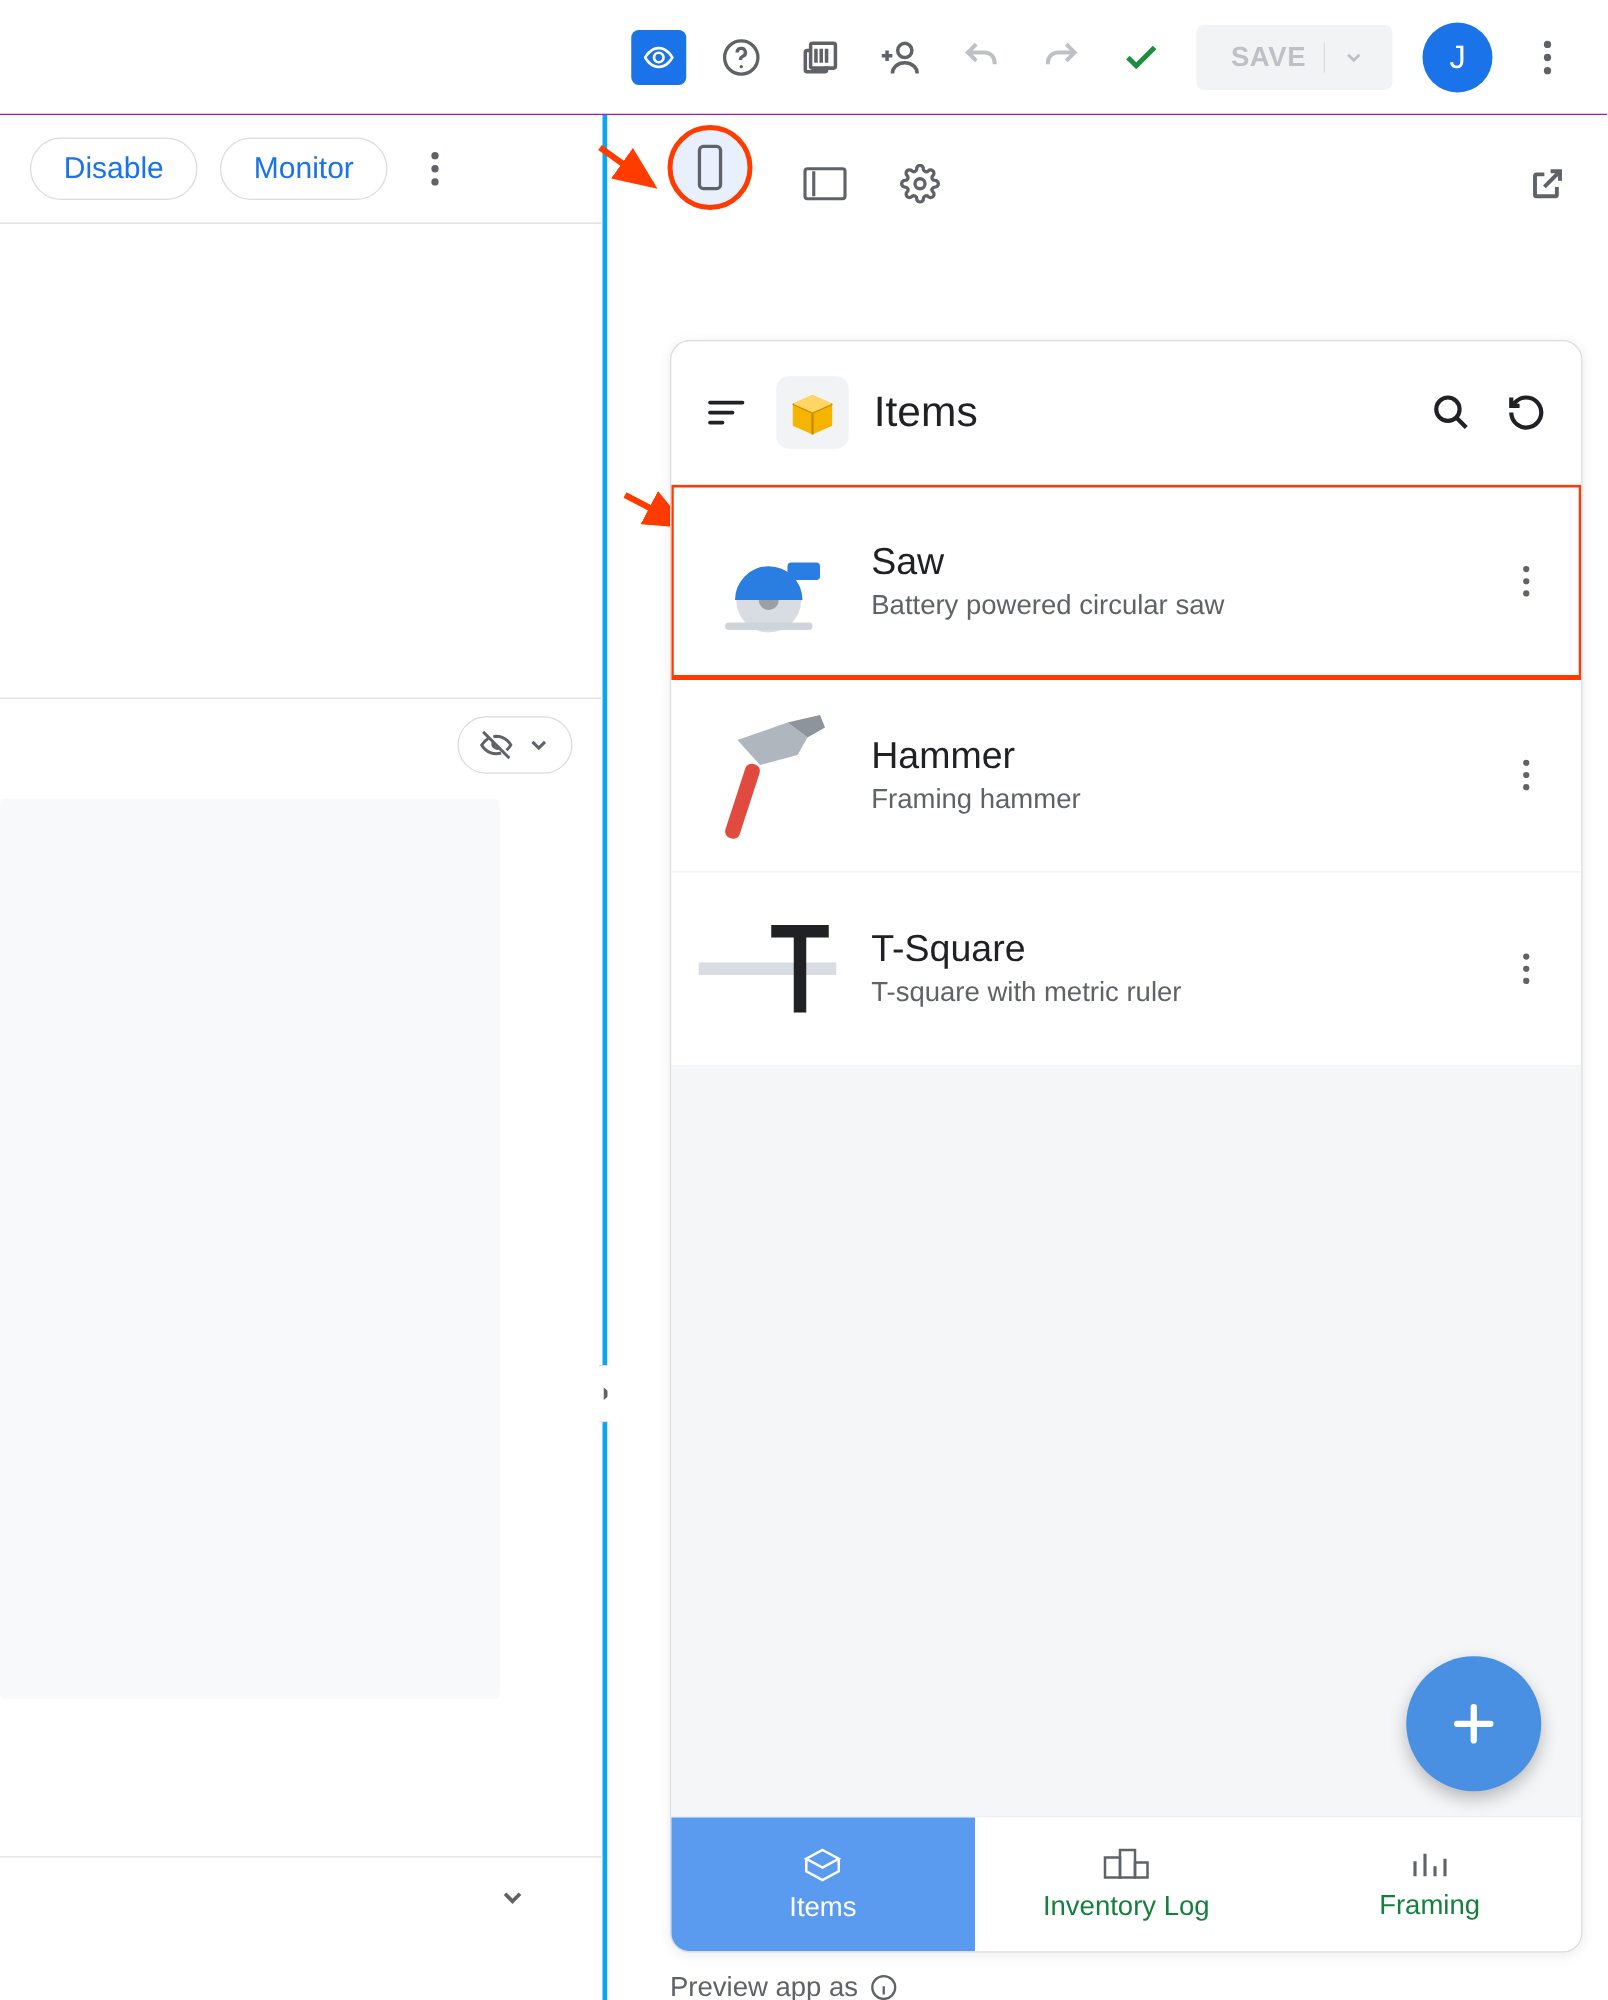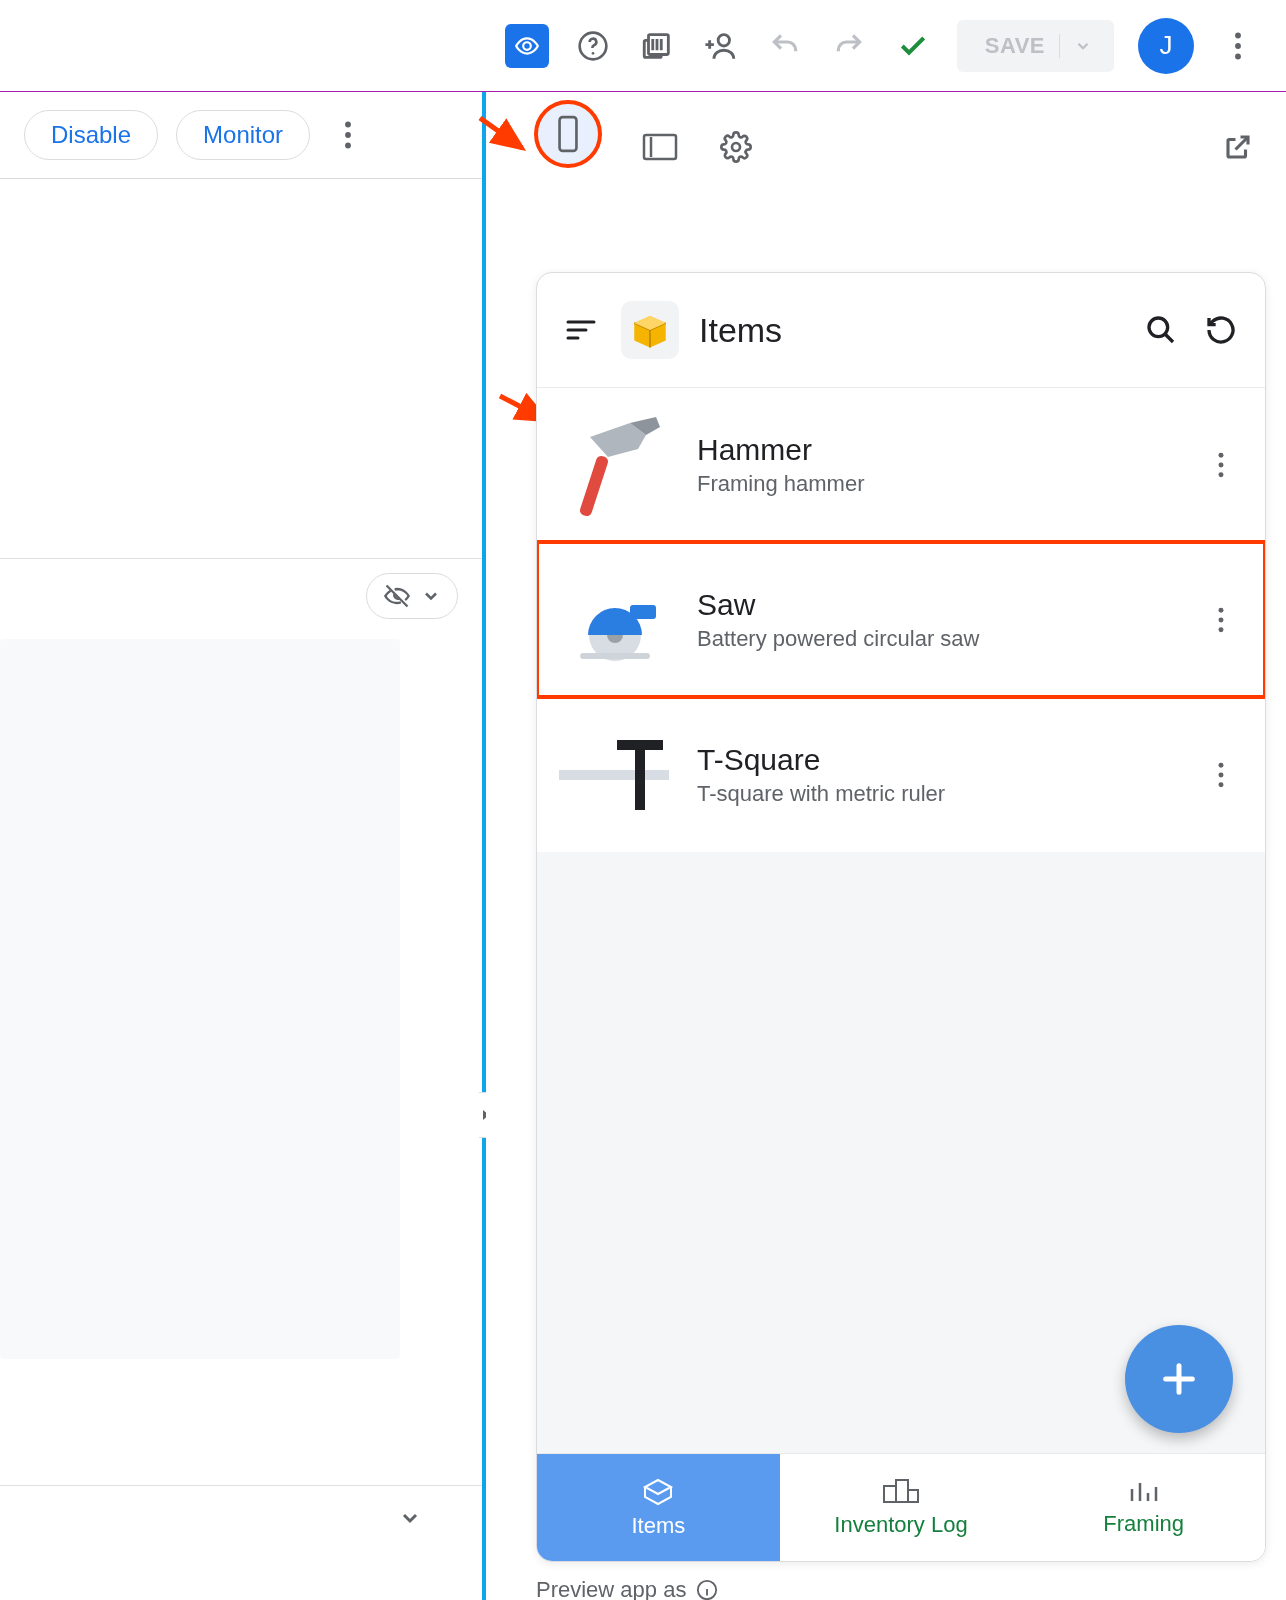--- a/index.html
+++ b/index.html
@@ -348,41 +348,20 @@
       <div class="tool-icon">
         <svg width="32" height="32" viewBox="0 0 24 24" fill="none" stroke="#202124" stroke-width="2.5">
           <path d="M3 12a9 9 0 1 0 3-6.7L3 8"></path>
             <path d="M3 3v5h5"></path>
         </svg>
       </div>
     </div>
 
     <div class="list">
       <div class="items-wrap">
-      <div class="row">
-        <div class="thumb">
-          <svg width="110" height="120" viewBox="0 0 110 120">
-            <rect x="28" y="50" width="12" height="62" rx="5" transform="rotate(18 34 81)" fill="#e04a3f"></rect>
-            <path d="M30 32 L70 18 L86 30 L78 44 L48 52 Z" fill="#b0b6bd"></path>
-            <path d="M70 18 L96 12 L100 22 L86 30 Z" fill="#8e949b"></path>
-          </svg>
-        </div>
-        <div class="txt">
-          <div class="t1">Hammer</div>
-          <div class="t2">Framing hammer</div>
-        </div>
-        <div class="more tool-icon">
-          <svg width="8" height="26" viewBox="0 0 6 24" fill="#5f6368">
-            <circle cx="3" cy="3" r="2.3"></circle>
-                <circle cx="3" cy="12" r="2.3"></circle>
-                <circle cx="3" cy="21" r="2.3"></circle>
-          </svg>
-        </div>
-      </div>
-
       <div class="row hl">
         <div class="thumb">
           <svg width="110" height="90" viewBox="0 0 110 90">
             <circle cx="55" cy="60" r="26" fill="#d7dde3"></circle>
             <circle cx="55" cy="60" r="8" fill="#9aa0a6"></circle>
             <path d="M28 60a27 27 0 0 1 54 0" fill="#2a7de1"></path>
             <rect x="70" y="30" width="26" height="14" rx="3" fill="#2a7de1"></rect>
             <rect x="20" y="78" width="70" height="6" rx="3" fill="#cfd4da"></rect>
           </svg>
         </div>
@@ -394,38 +373,59 @@
           <svg width="8" height="26" viewBox="0 0 6 24" fill="#5f6368">
             <circle cx="3" cy="3" r="2.3"></circle>
                 <circle cx="3" cy="12" r="2.3"></circle>
                 <circle cx="3" cy="21" r="2.3"></circle>
           </svg>
         </div>
       </div>
 
       <div class="row">
         <div class="thumb">
-          <svg width="120" height="90" viewBox="0 0 120 90">
-            <rect x="4" y="40" width="110" height="10" fill="#d7dde3"></rect>
-            <rect x="80" y="10" width="10" height="70" fill="#202124"></rect>
-            <rect x="62" y="10" width="46" height="10" fill="#202124"></rect>
+          <svg width="110" height="120" viewBox="0 0 110 120">
+            <rect x="28" y="50" width="12" height="62" rx="5" transform="rotate(18 34 81)" fill="#e04a3f"></rect>
+            <path d="M30 32 L70 18 L86 30 L78 44 L48 52 Z" fill="#b0b6bd"></path>
+            <path d="M70 18 L96 12 L100 22 L86 30 Z" fill="#8e949b"></path>
           </svg>
         </div>
         <div class="txt">
-          <div class="t1">T-Square</div>
-          <div class="t2">T-square with metric ruler</div>
+          <div class="t1">Hammer</div>
+          <div class="t2">Framing hammer</div>
         </div>
         <div class="more tool-icon">
           <svg width="8" height="26" viewBox="0 0 6 24" fill="#5f6368">
             <circle cx="3" cy="3" r="2.3"></circle>
                 <circle cx="3" cy="12" r="2.3"></circle>
                 <circle cx="3" cy="21" r="2.3"></circle>
           </svg>
         </div>
       </div>
+
+      <div class="row">
+        <div class="thumb">
+          <svg width="120" height="90" viewBox="0 0 120 90">
+            <rect x="4" y="40" width="110" height="10" fill="#d7dde3"></rect>
+            <rect x="80" y="10" width="10" height="70" fill="#202124"></rect>
+            <rect x="62" y="10" width="46" height="10" fill="#202124"></rect>
+          </svg>
+        </div>
+        <div class="txt">
+          <div class="t1">T-Square</div>
+          <div class="t2">T-square with metric ruler</div>
+        </div>
+        <div class="more tool-icon">
+          <svg width="8" height="26" viewBox="0 0 6 24" fill="#5f6368">
+            <circle cx="3" cy="3" r="2.3"></circle>
+                <circle cx="3" cy="12" r="2.3"></circle>
+                <circle cx="3" cy="21" r="2.3"></circle>
+          </svg>
+        </div>
+      </div>
       </div>
     </div>
 
     <div class="fab">
       <svg width="40" height="40" viewBox="0 0 24 24" stroke="#fff" stroke-width="3" stroke-linecap="round">
         <path d="M12 4v16M4 12h16"></path>
       </svg>
     </div>
 
     <div class="tabs">

